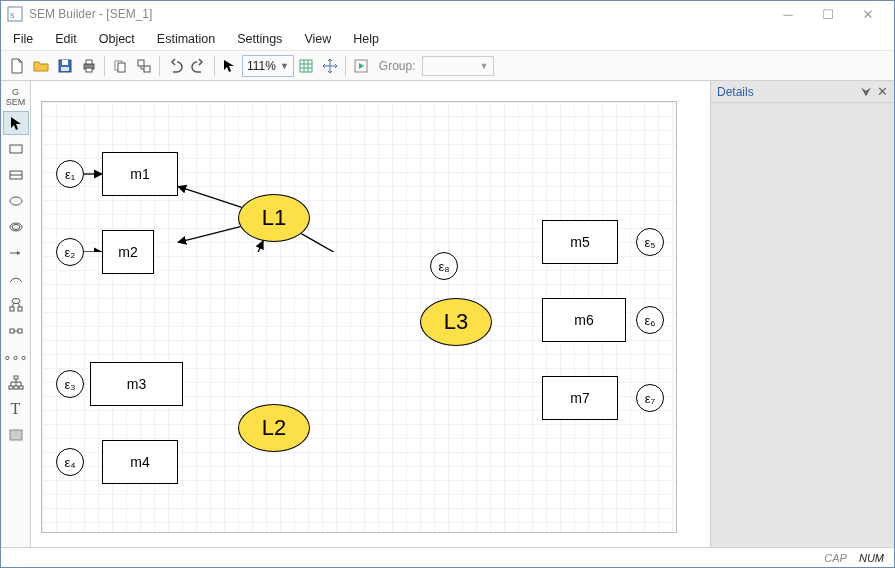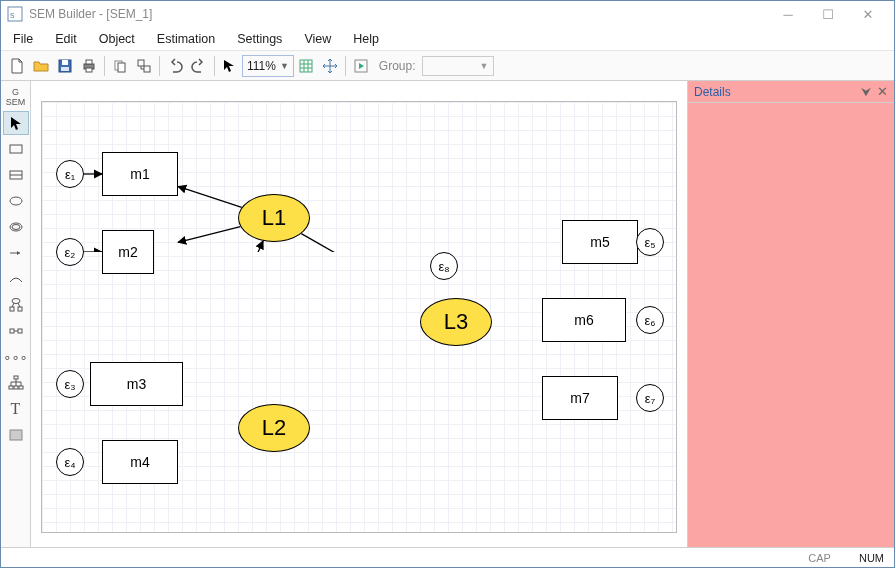--- a/index.html
+++ b/index.html
@@ -27,26 +27,26 @@
 .canvas-wrap { flex:1; position:relative; background:#fff; padding:20px 10px 10px 10px;}
 .canvas { position:relative; width:636px; height:432px; border:1px solid #bbb; overflow:hidden; }
 .grid-bg { position:absolute; inset:0;
   background-image:
     linear-gradient(#efeff6 1px, transparent 1px),
     linear-gradient(90deg, #efeff6 1px, transparent 1px),
     linear-gradient(#d6d6ee 1px, transparent 1px),
     linear-gradient(90deg, #d6d6ee 1px, transparent 1px);
   background-size: 14px 14px, 14px 14px, 112px 112px, 112px 112px;
 }
-.details { width: 207px; border-left:1px solid #d0d0d0; background:#fca5a5; display:flex; flex-direction:column; }
+.details { width: 184px; border-left:1px solid #d0d0d0; background:#e5e5e5; display:flex; flex-direction:column; }
 .details-hd { height:22px; border-bottom:1px solid #d0d0d0; display:flex; align-items:center; padding:0 6px; font-size:12px; color:#2b5faa; }
 .details-hd .spacer { flex:1; }
 .details-hd .pin { font-size:12px; color:#666; margin-right:6px; }
 .details-hd .close { font-size:13px; color:#666; }
-.status { height:20px; border-top:1px solid #d0d0d0; display:flex; align-items:center; justify-content:flex-end; padding:0 10px; font-size:11px; color:#888; gap:28px; }
+.status { height:20px; border-top:1px solid #d0d0d0; display:flex; align-items:center; justify-content:flex-end; padding:0 10px; font-size:11px; color:#888; gap:12px;font-style:italic; }
 .status .num { color:#222; }
 
 
 .obs { position:absolute; border:1.5px solid #000; background:#fff; display:flex; align-items:center; justify-content:center; font-size:14px; }
 .lat { position:absolute; border:1.5px solid #000; border-radius:50%; background:#fde047; display:flex; align-items:center; justify-content:center; font-size:22px; }
 .err { position:absolute; width:28px; height:28px; border:1.5px solid #000; border-radius:50%; background:#fff; display:flex; align-items:center; justify-content:center; font-size:13px; }
 .arrows { position:absolute; inset:0; pointer-events:none; }
 </style>
 </head>
 <body>
@@ -268,21 +268,21 @@
             <line x1="594" y1="140" x2="576" y2="140" stroke="#000" stroke-width="1.3" marker-end="url(#ah)"></line>
             <line x1="594" y1="218" x2="576" y2="218" stroke="#000" stroke-width="1.3" marker-end="url(#ah)"></line>
             <line x1="594" y1="296" x2="576" y2="296" stroke="#000" stroke-width="1.3" marker-end="url(#ah)"></line>
             <line x1="404.93340724223225" y1="177.68923379708374" x2="408.90883117545684" y2="196.241212152132" stroke="#000" stroke-width="1.3" marker-end="url(#ah)"></line>
           </svg>
         <div id="shapes">
             <div class="obs" style="left: 60px; top: 50px; width: 76px; height: 44px;">m1</div>
             <div class="obs" style="left: 60px; top: 128px; width: 52px; height: 44px;">m2</div>
             <div class="obs" style="left: 48px; top: 260px; width: 93px; height: 44px;">m3</div>
             <div class="obs" style="left: 60px; top: 338px; width: 76px; height: 44px;">m4</div>
-            <div class="obs" style="left: 500px; top: 118px; width: 76px; height: 44px; margin-left: 20px;">m5</div>
+            <div class="obs" style="left: 500px; top: 118px; width: 76px; height: 44px;">m5</div>
             <div class="obs" style="left: 500px; top: 196px; width: 84px; height: 44px;">m6</div>
             <div class="obs" style="left: 500px; top: 274px; width: 76px; height: 44px;">m7</div>
             <div class="lat" style="left: 196px; top: 92px; width: 72px; height: 48px;">L1</div>
             <div class="lat" style="left: 196px; top: 302px; width: 72px; height: 48px;">L2</div>
             <div class="lat" style="left: 378px; top: 196px; width: 72px; height: 48px;">L3</div>
             <div class="err" style="left: 14px; top: 58px;">ε₁</div>
             <div class="err" style="left: 14px; top: 136px;">ε₂</div>
             <div class="err" style="left: 14px; top: 268px;">ε₃</div>
             <div class="err" style="left: 14px; top: 346px;">ε₄</div>
             <div class="err" style="left: 594px; top: 126px;">ε₅</div>

